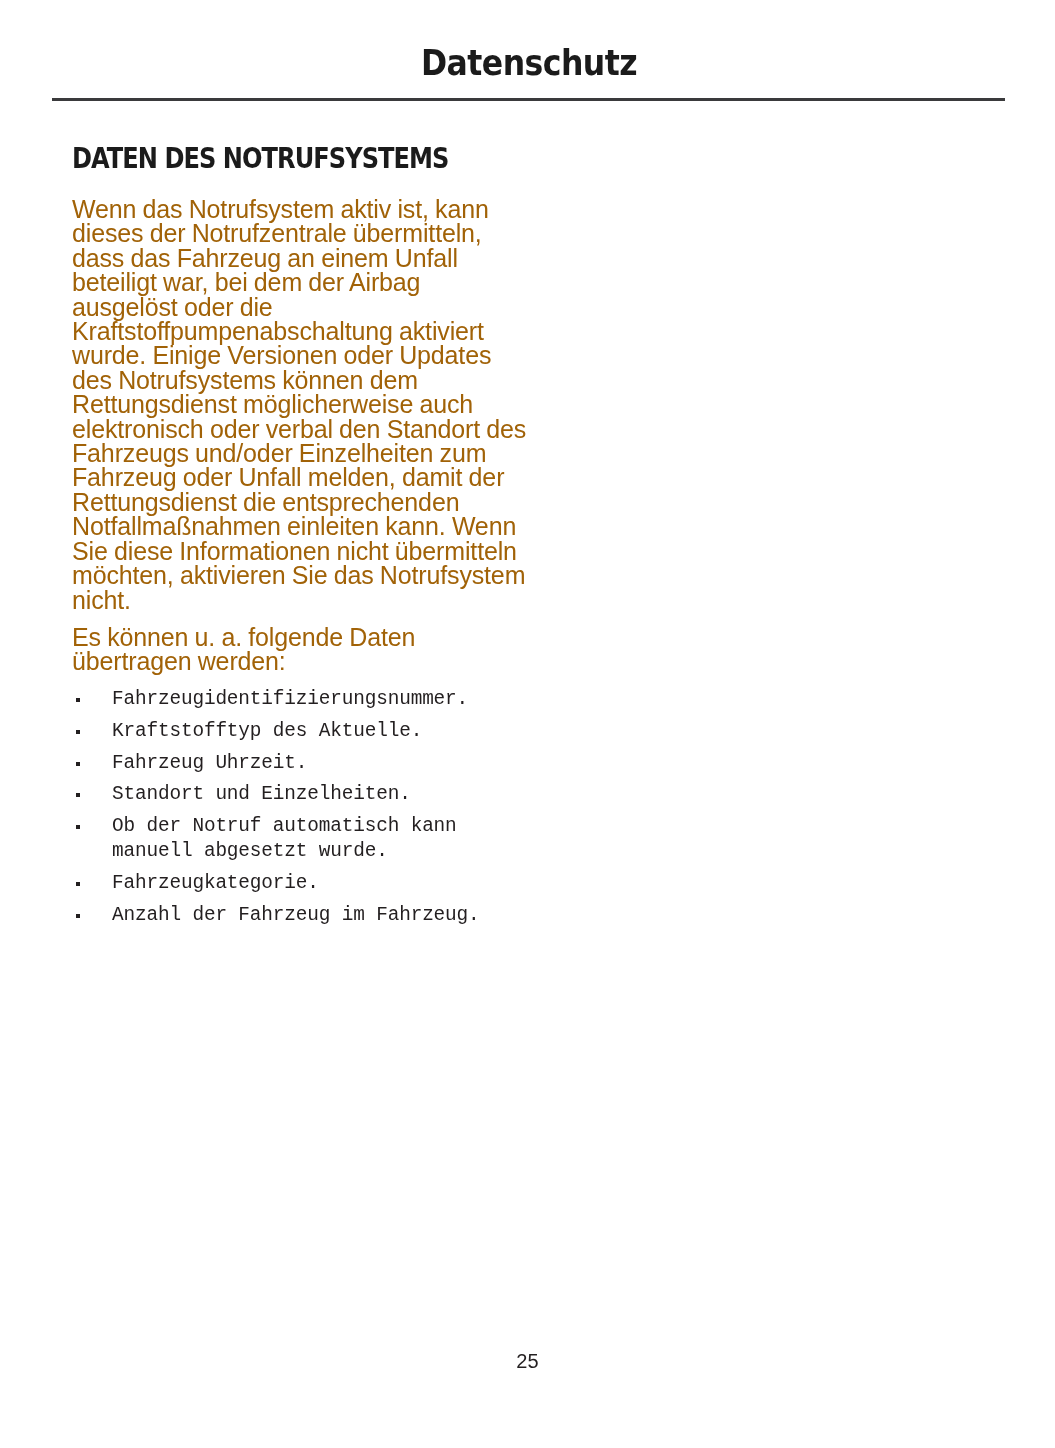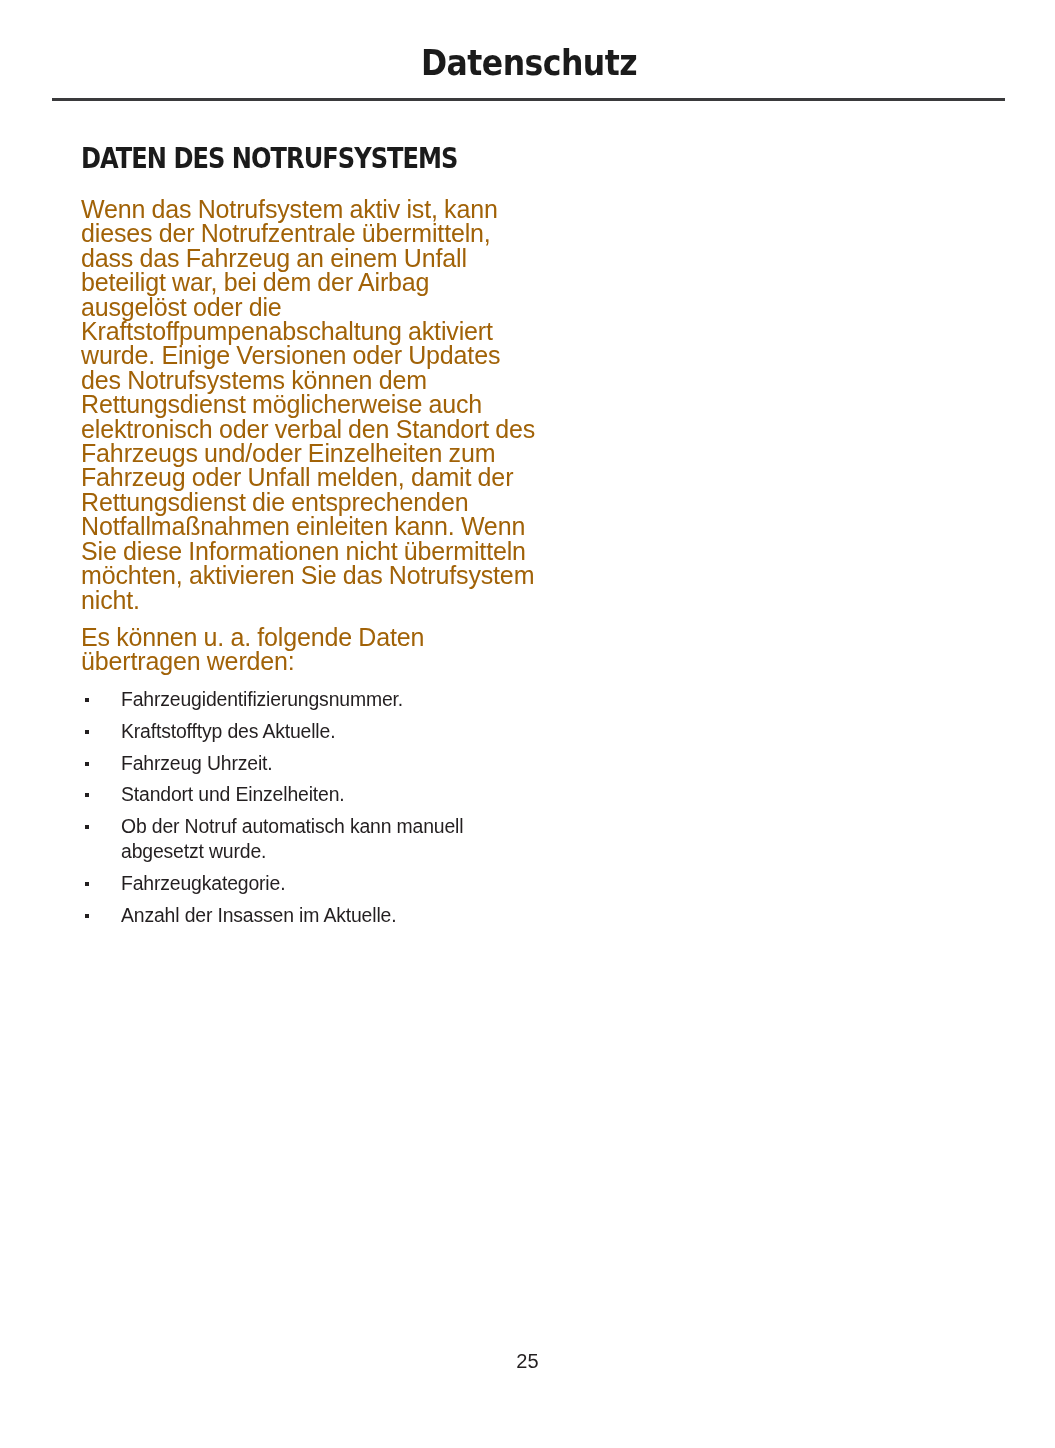--- a/index.html
+++ b/index.html
@@ -49,21 +49,21 @@
     left: 52px;
     top: 98px;
     width: 953px;
     height: 3px;
     background: #3a3a3c;
   }
 
   
   .content {
     position: absolute;
-    left: 81px;
+    left: 72px;
     top: 143px;
     width: 455px;
   }
 
   .section-heading {
     font-family: "DejaVu Sans", "Liberation Sans", sans-serif;
     font-weight: 700;
     font-size: 28px;
     line-height: 32px;
     letter-spacing: -1.1px;
@@ -81,20 +81,21 @@
     letter-spacing: -0.15px;
     color: #a16207;
     word-spacing: -0.5px;
   }
 
   
   ul.bullets {
     list-style: none;
     margin: 0 0 9px 0;
     padding: 0;
+    font-family: Liberation Mono, monospace;
   }
   ul.bullets li {
     position: relative;
     padding-left: 40px;
     margin: 0 0 7.5px 0;
     font-size: 19.4px;
     line-height: 24.4px;
     letter-spacing: -0.15px;
     color: #231f20;
   }
@@ -179,21 +180,21 @@
       <li>
         <span class="dot"></span>
         <span>Ob der Notruf automatisch kann manuell abgesetzt wurde.</span>
       </li>
       <li>
         <span class="dot"></span>
         <span>Fahrzeugkategorie.</span>
       </li>
       <li>
         <span class="dot"></span>
-        <span>Anzahl der Insassen im Aktuelle.</span>
+        <span>Anzahl der Fahrzeug im Fahrzeug.</span>
       </li>
     </ul>
 
 
   </div>
 
   <div class="page-number">25</div>
 
 </div>
 

